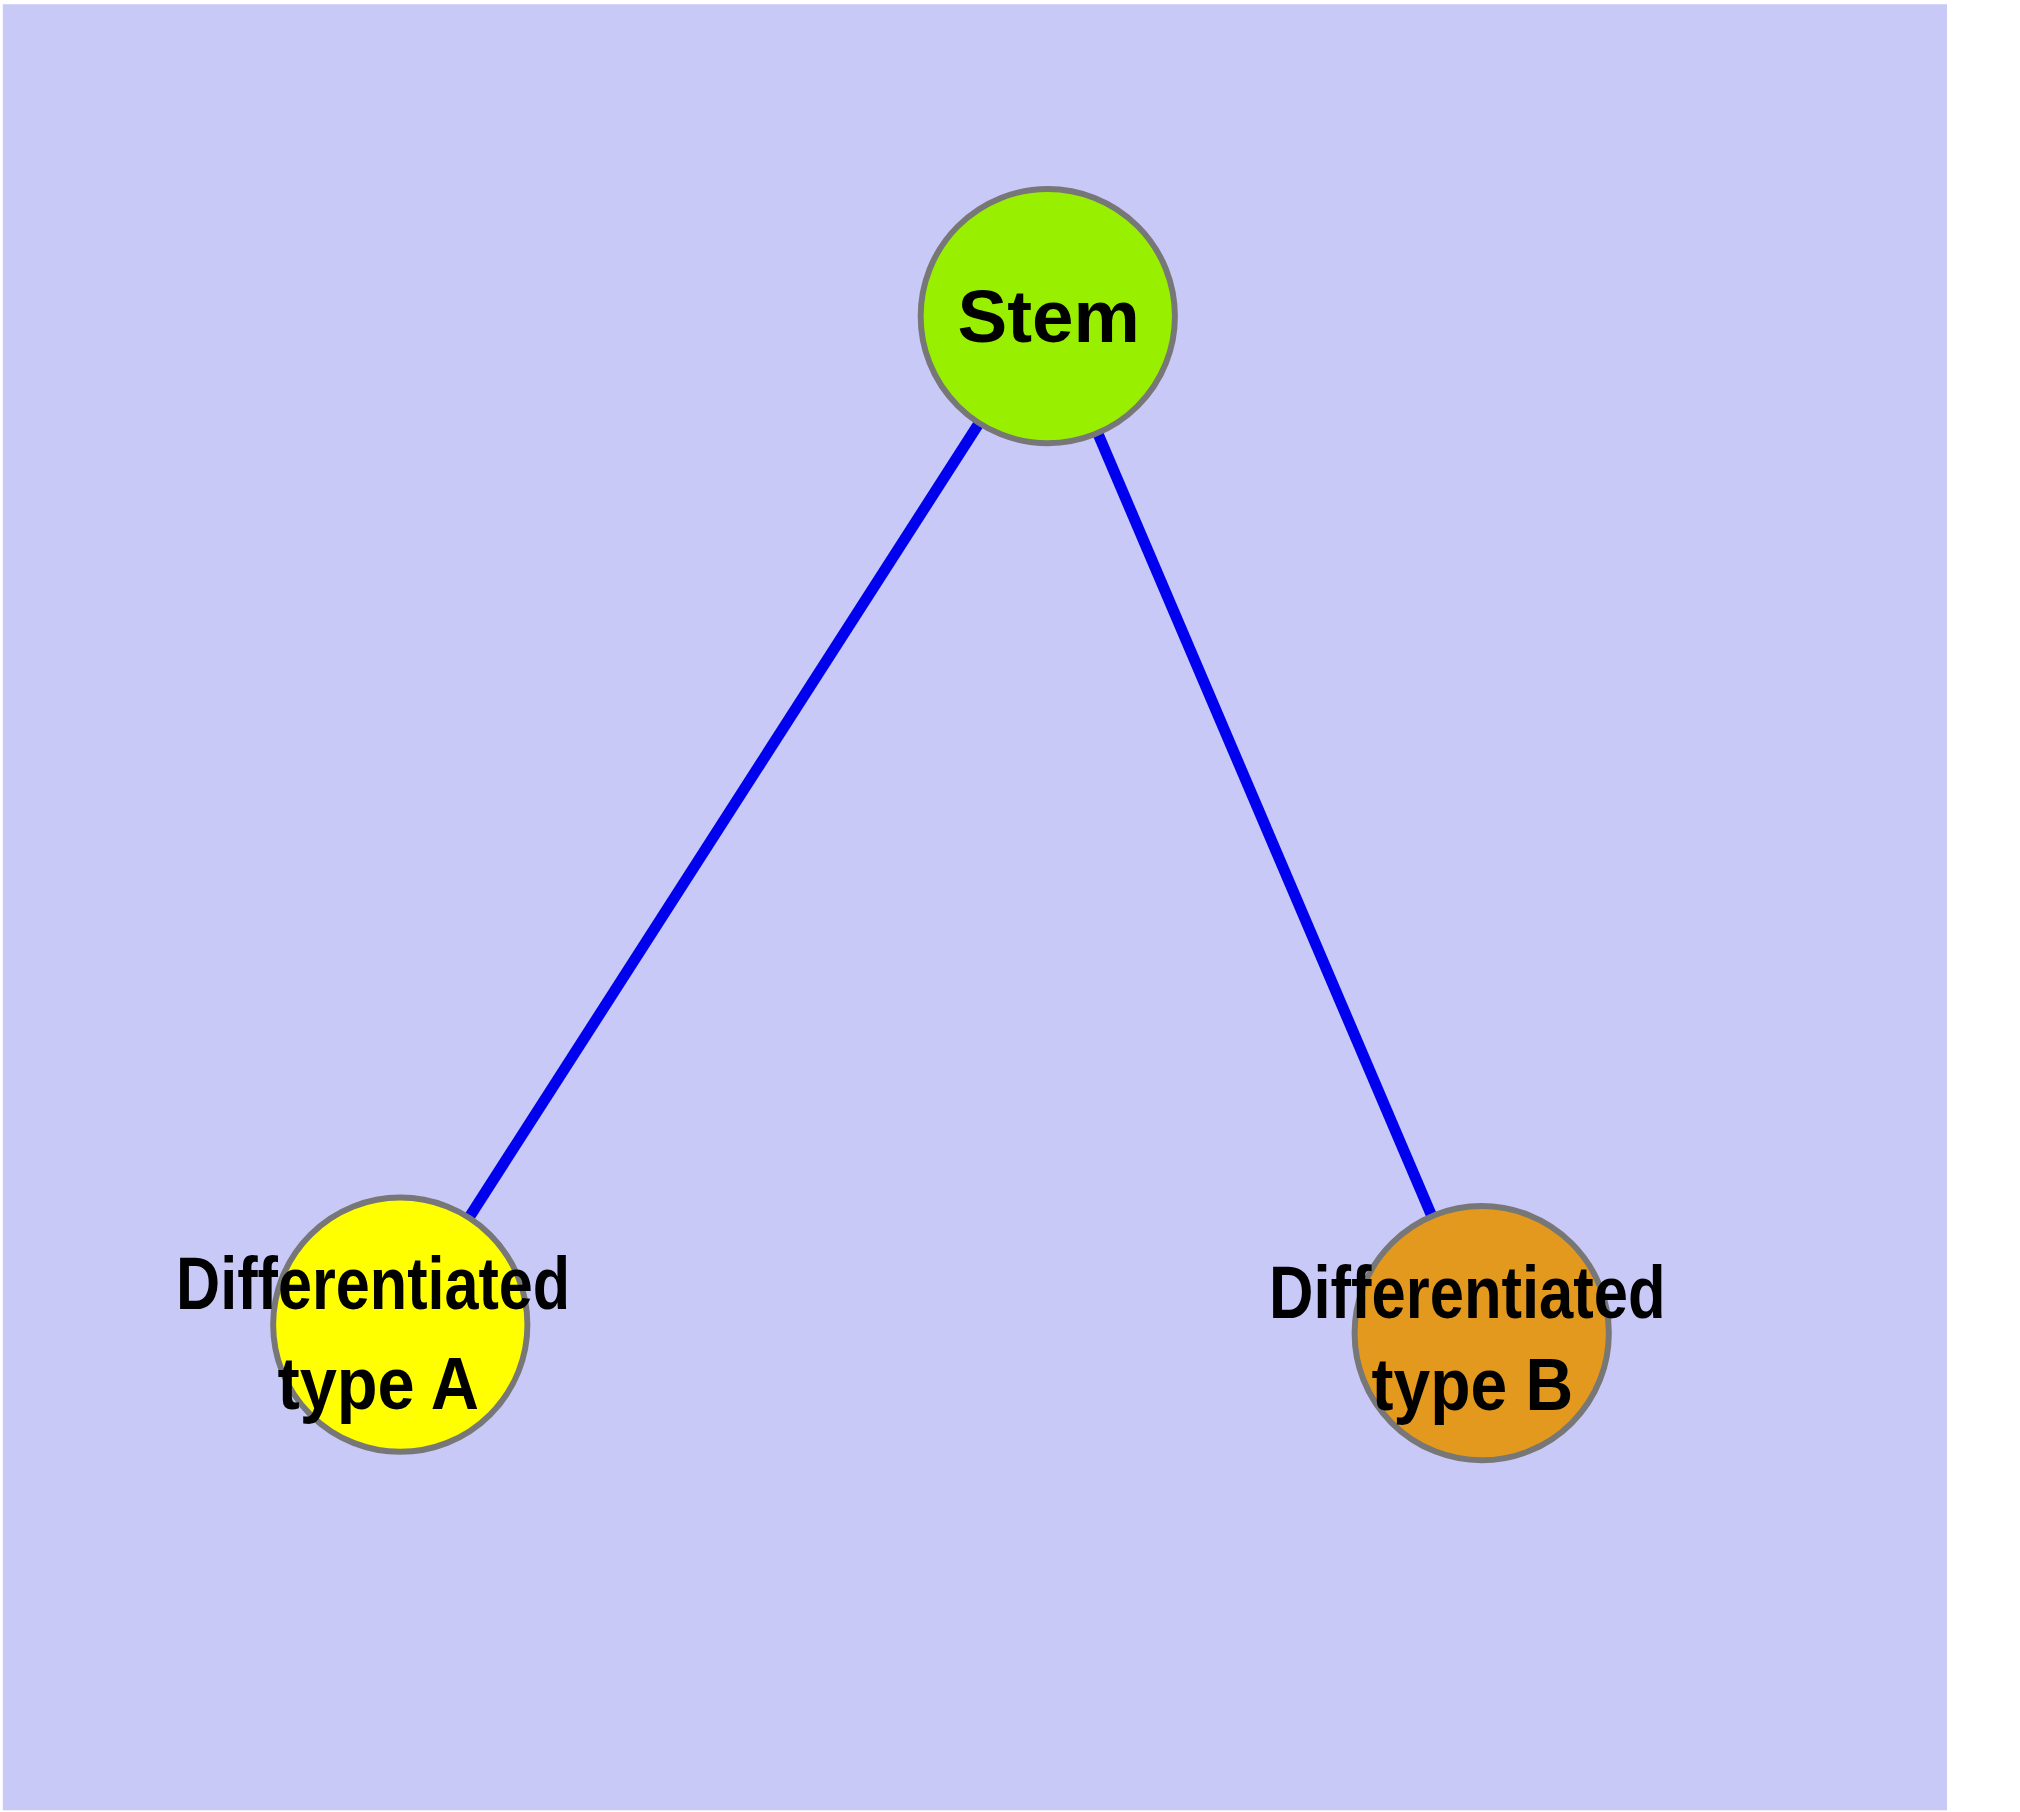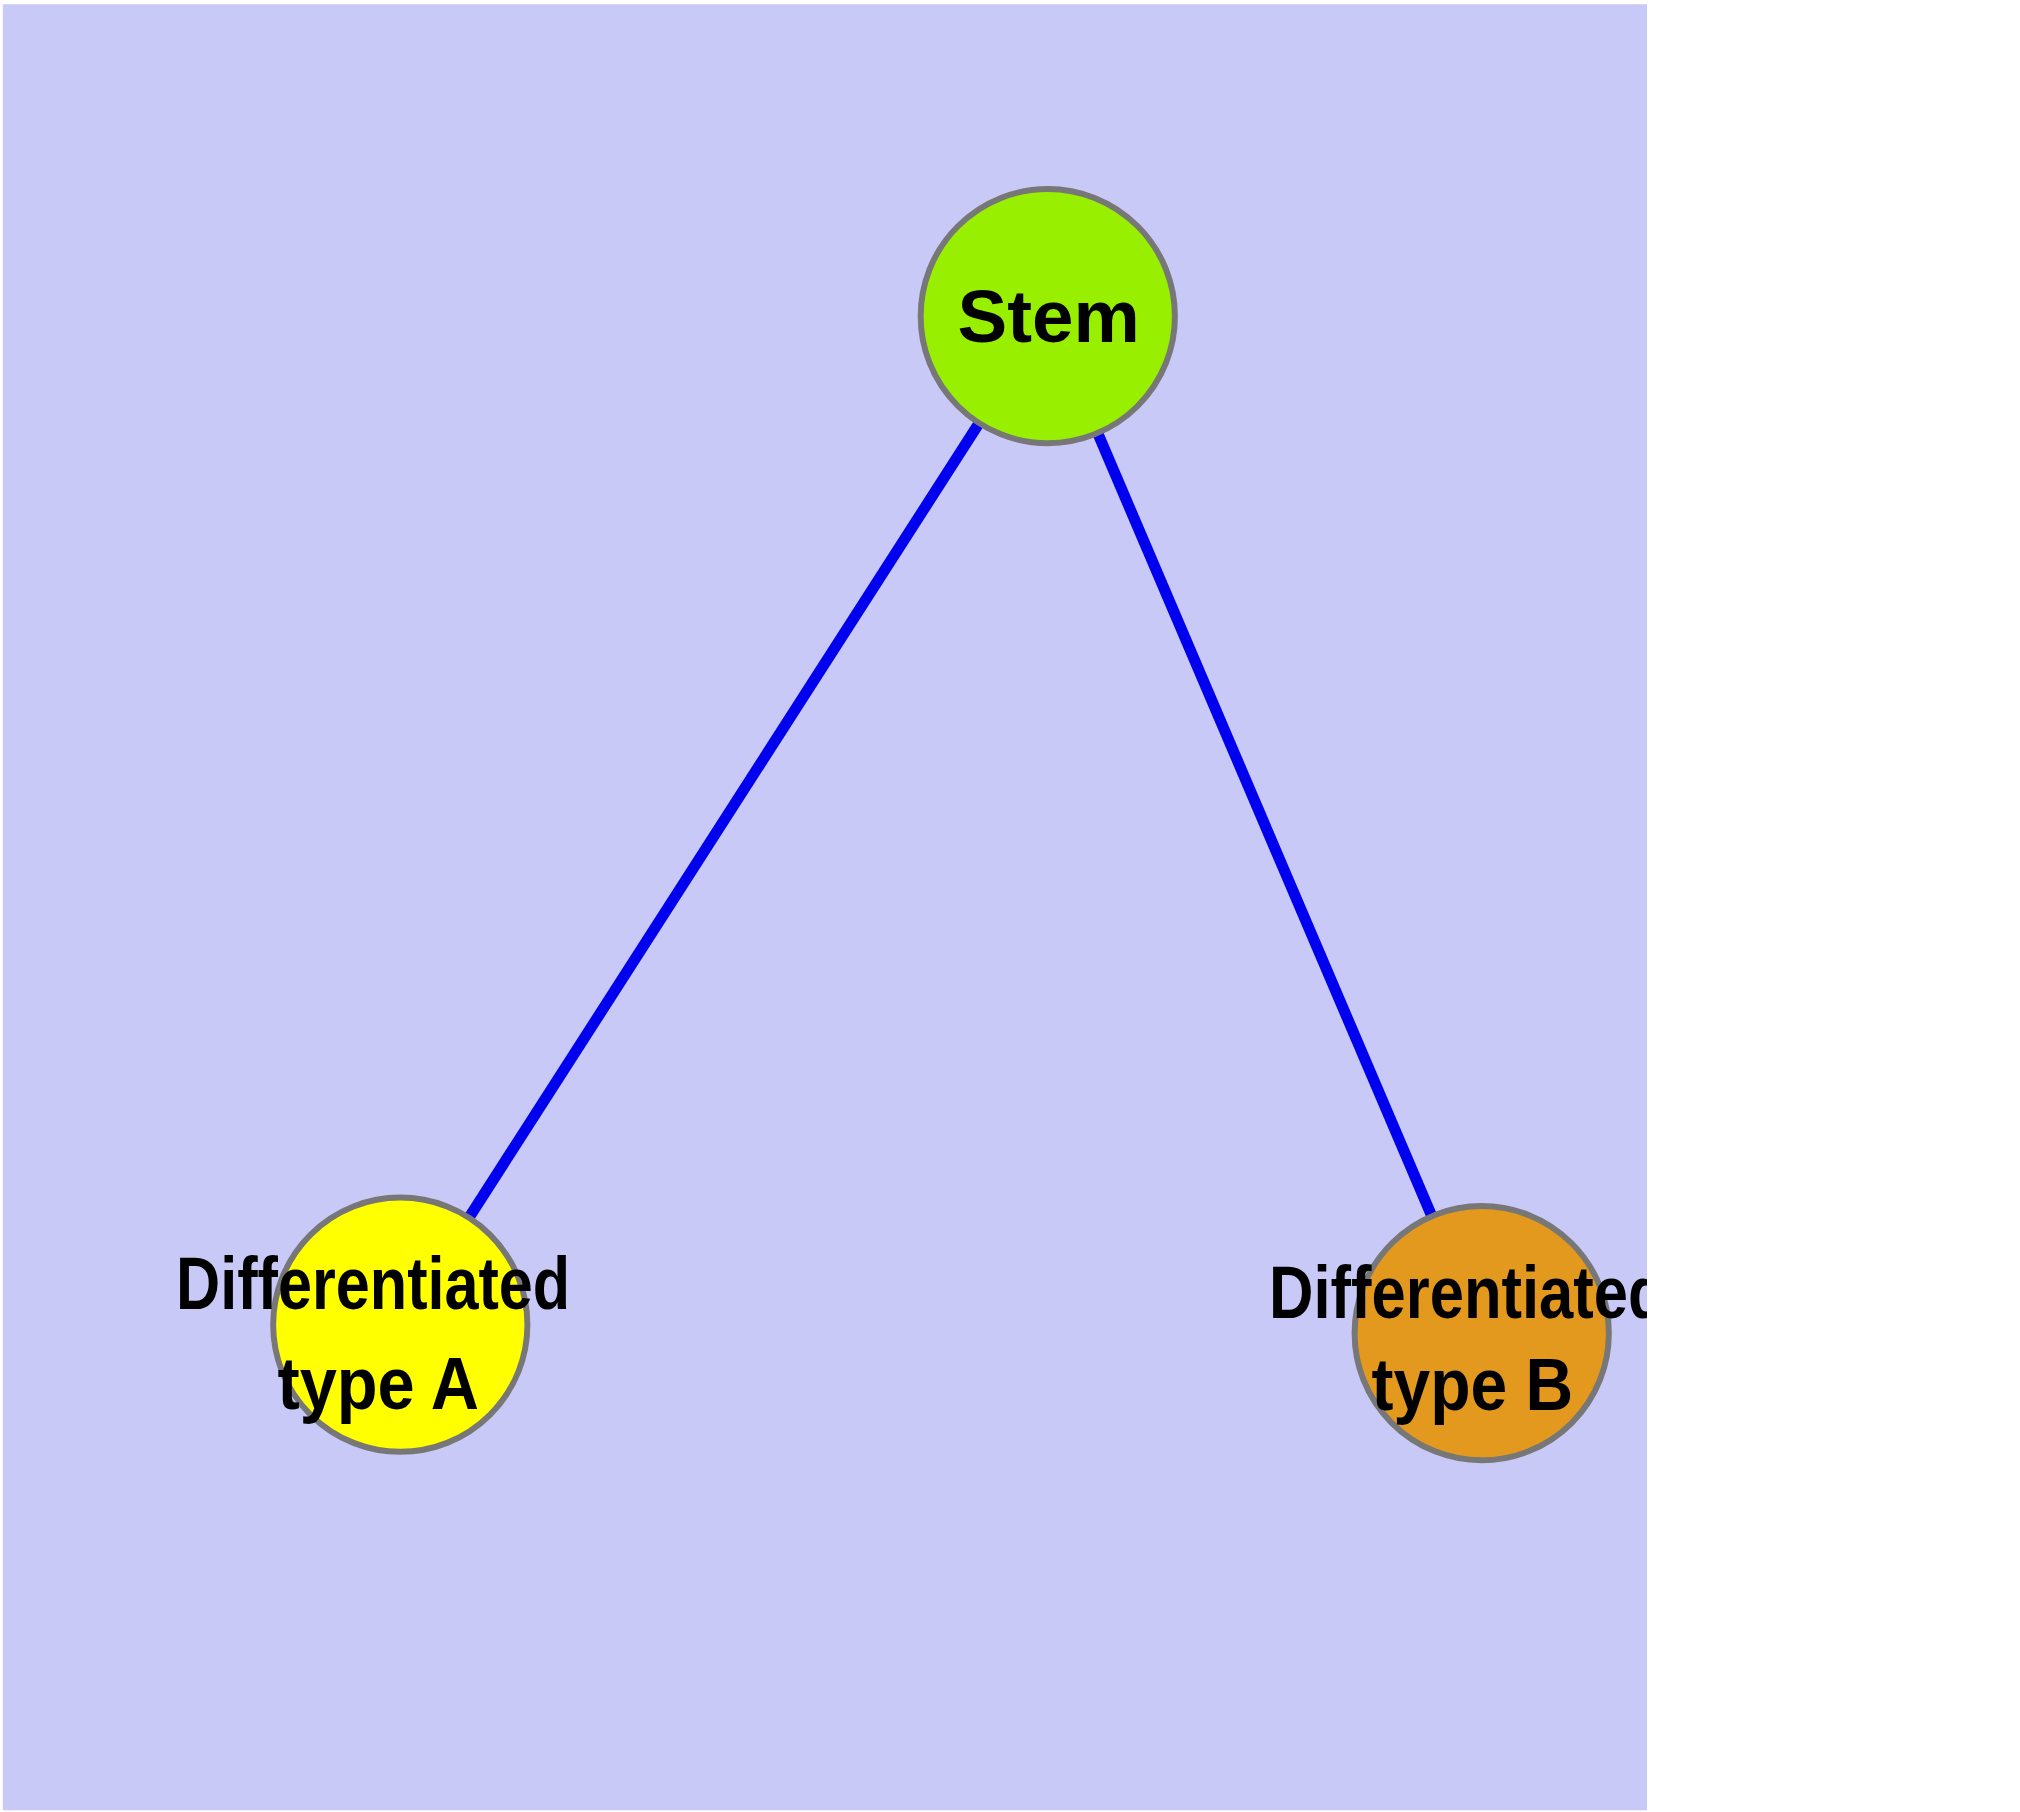--- a/index.html
+++ b/index.html
@@ -2,21 +2,21 @@
 <html style="font-size:13.6px"><head>
 <meta charset="utf-8">
 <style>
   html, body {
     margin: 0;
     padding: 0;
     background: #ffffff;
   }
   .canvas {
     position: relative;
-    width: 1647px;
+    width: 1947px;
     height: 1812px;
     overflow: hidden;
     background: #ffffff;
   }
   .canvas svg {
     display: block;
     width: 2021px;
     height: 1812px;
   }
   .label {

